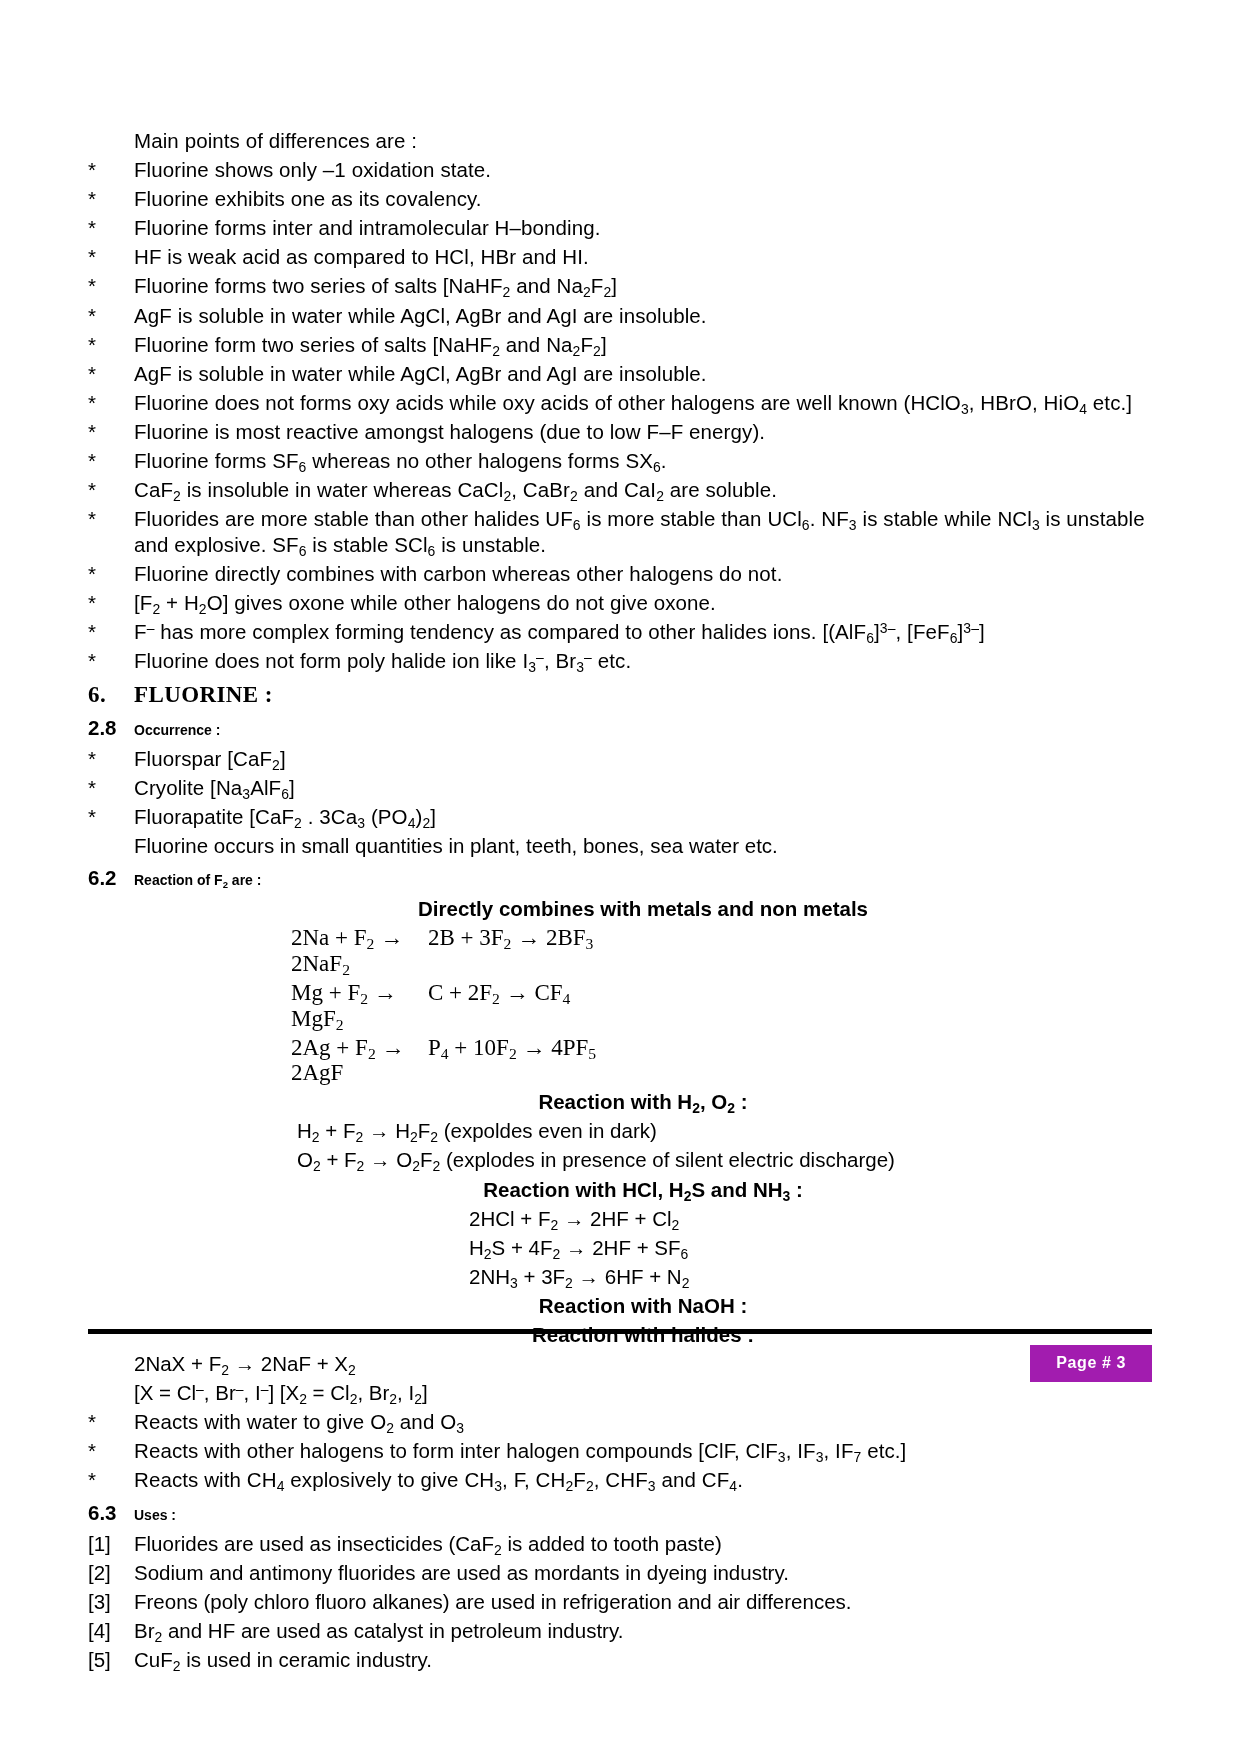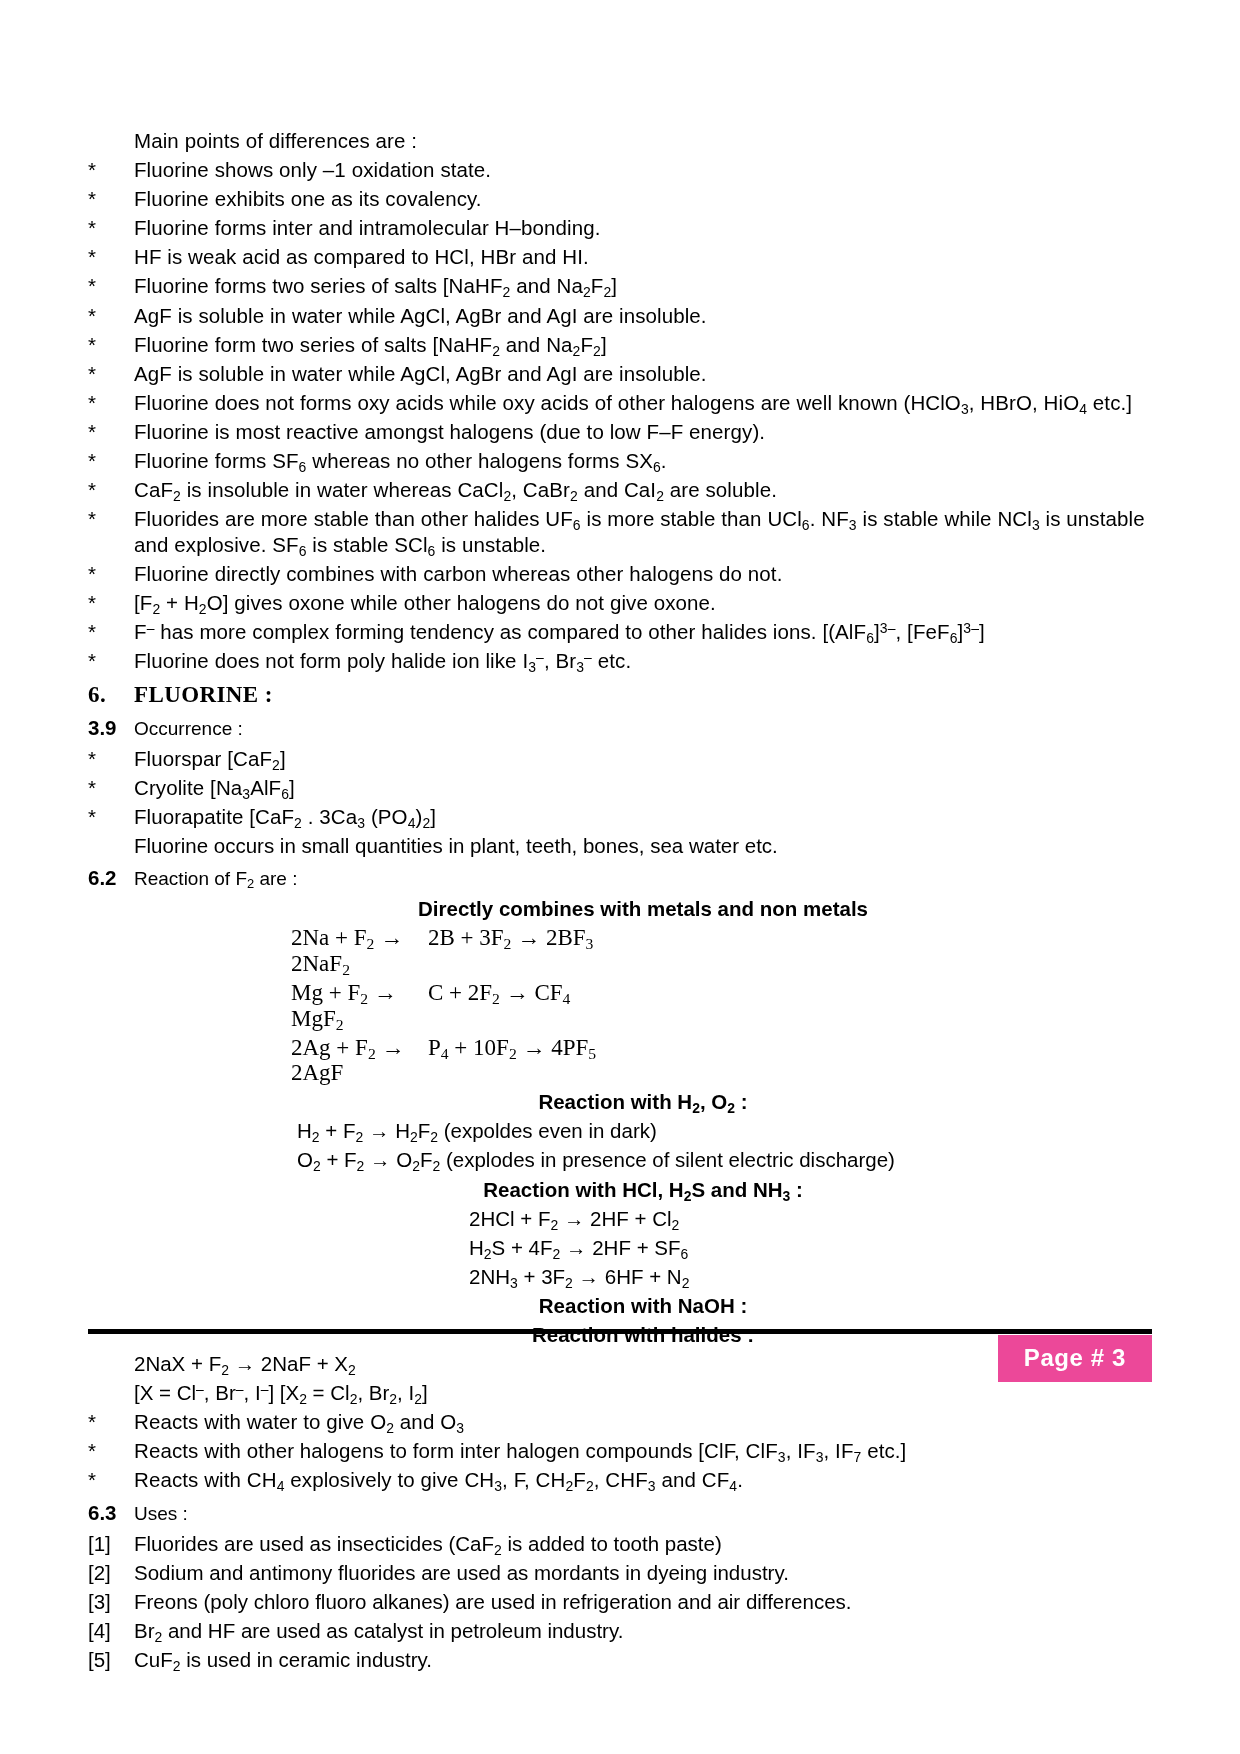--- a/index.html
+++ b/index.html
@@ -63,22 +63,22 @@
     font-size: 20.5px;
   }
   .num-head.serif .num,
   .num-head.serif .htxt {
     font-family: "Liberation Serif", serif;
     font-weight: bold;
     font-size: 23px;
     letter-spacing: 0.4px;
   }
   .num-head .htxt {
-    font-weight: normal;
-    font-size: 19px;
+    font-weight: bold;
+    font-size: 14px;
   }
   .sub-bold {
     font-weight: bold;
     font-size: 20.5px;
     line-height: 25.5px;
     padding-left: 46px;
     margin-bottom: 3.6px;
     text-align: center;
   }
   .eqrow {
@@ -134,24 +134,24 @@
     left: 88px;
     right: 88px;
     bottom: 118px;
     height: 5px;
     background: #000000;
   }
   .footer-tab {
     position: absolute;
     right: 88px;
     bottom: 70px;
-    background: #ec4899;
+    background: #a21caf;
     color: #ffffff;
     font-weight: bold;
-    font-size: 24px;
+    font-size: 16px;
     padding: 9px 26px 10px 26px;
     letter-spacing: 0.6px;
   }
 </style>
 </head>
 <body>
 
 <div class="page">
 
   <div class="line">
@@ -178,21 +178,21 @@
       <div class="line"><span class="bullet">*</span><span class="txt">F<sup>–</sup> has more complex forming tendency as compared to other halides ions. [(AlF<sub>6</sub>]<sup>3–</sup>, [FeF<sub>6</sub>]<sup>3–</sup>]</span></div>
       <div class="line"><span class="bullet">*</span><span class="txt">Fluorine does not form poly halide ion like I<sub>3</sub><sup>–</sup>, Br<sub>3</sub><sup>–</sup> etc.</span></div>
     </div>
 
   <div class="num-head serif">
     <span class="num">6.</span>
     <span class="htxt">FLUORINE :</span>
   </div>
 
   <div class="num-head">
-    <span class="num">3.9</span>
+    <span class="num">2.8</span>
     <span class="htxt">Occurrence :</span>
   </div>
   <div id="minerals-list">
       <div class="line"><span class="bullet">*</span><span class="txt">Fluorspar [CaF<sub>2</sub>]</span></div>
       <div class="line"><span class="bullet">*</span><span class="txt">Cryolite [Na<sub>3</sub>AlF<sub>6</sub>]</span></div>
       <div class="line"><span class="bullet">*</span><span class="txt">Fluorapatite [CaF<sub>2</sub> . 3Ca<sub>3</sub> (PO<sub>4</sub>)<sub>2</sub>]</span></div>
     </div>
   <div class="plain-indent">Fluorine occurs in small quantities in plant, teeth, bones, sea water etc.</div>
 
   <div class="num-head">

